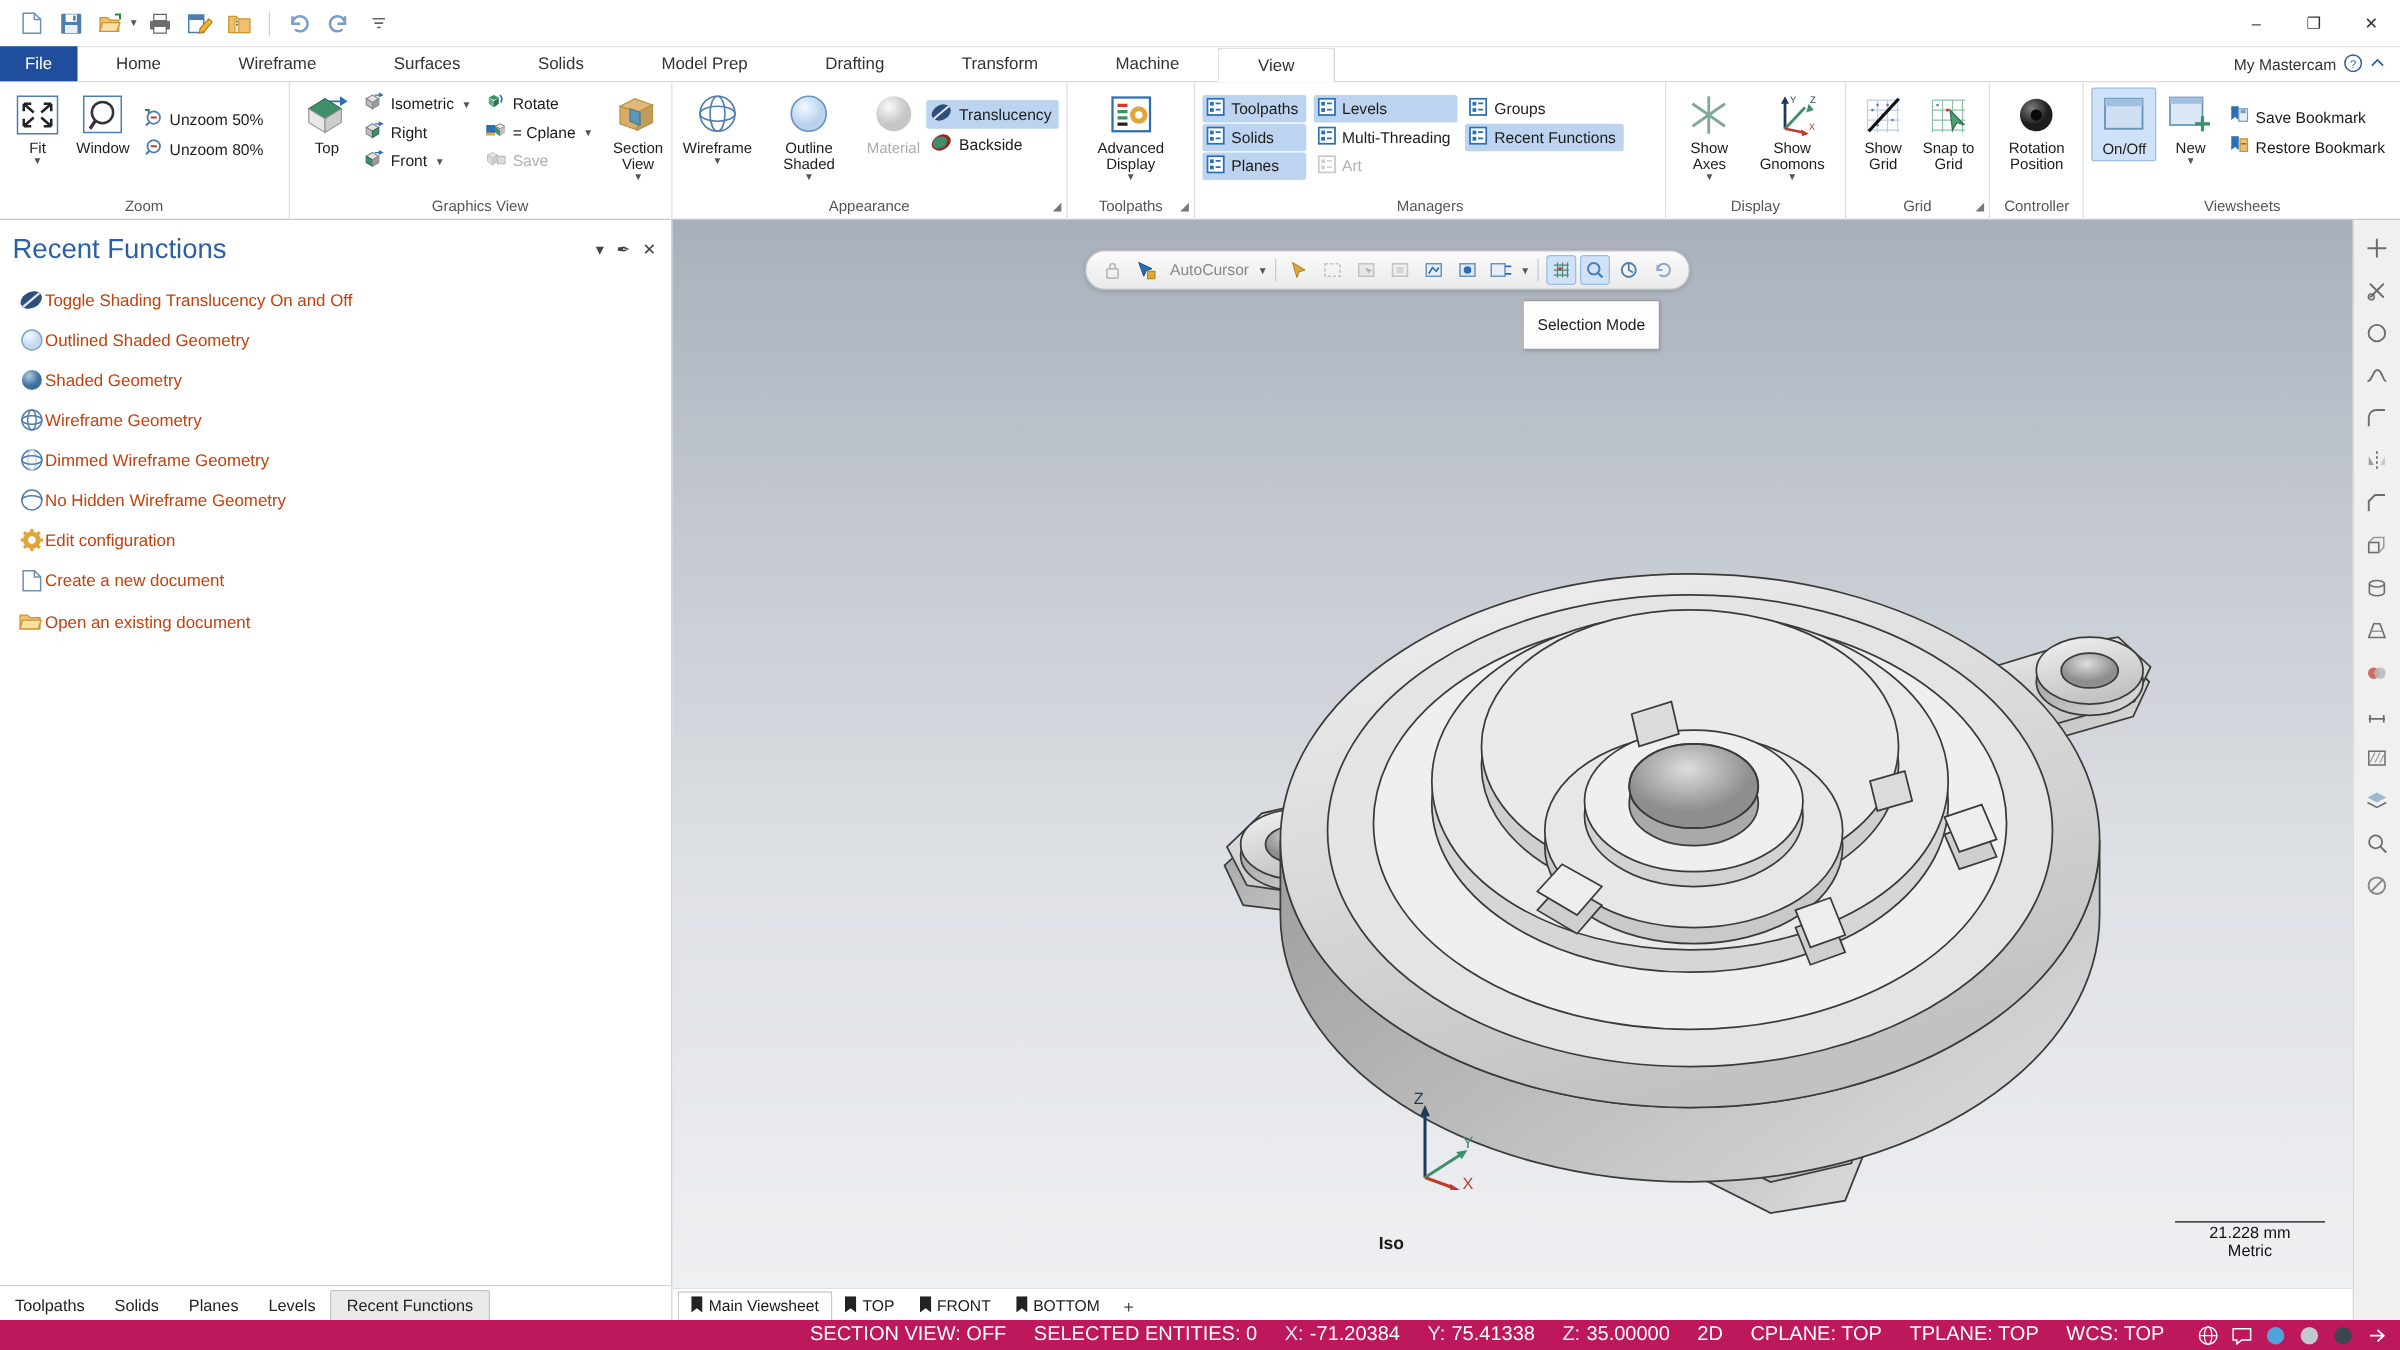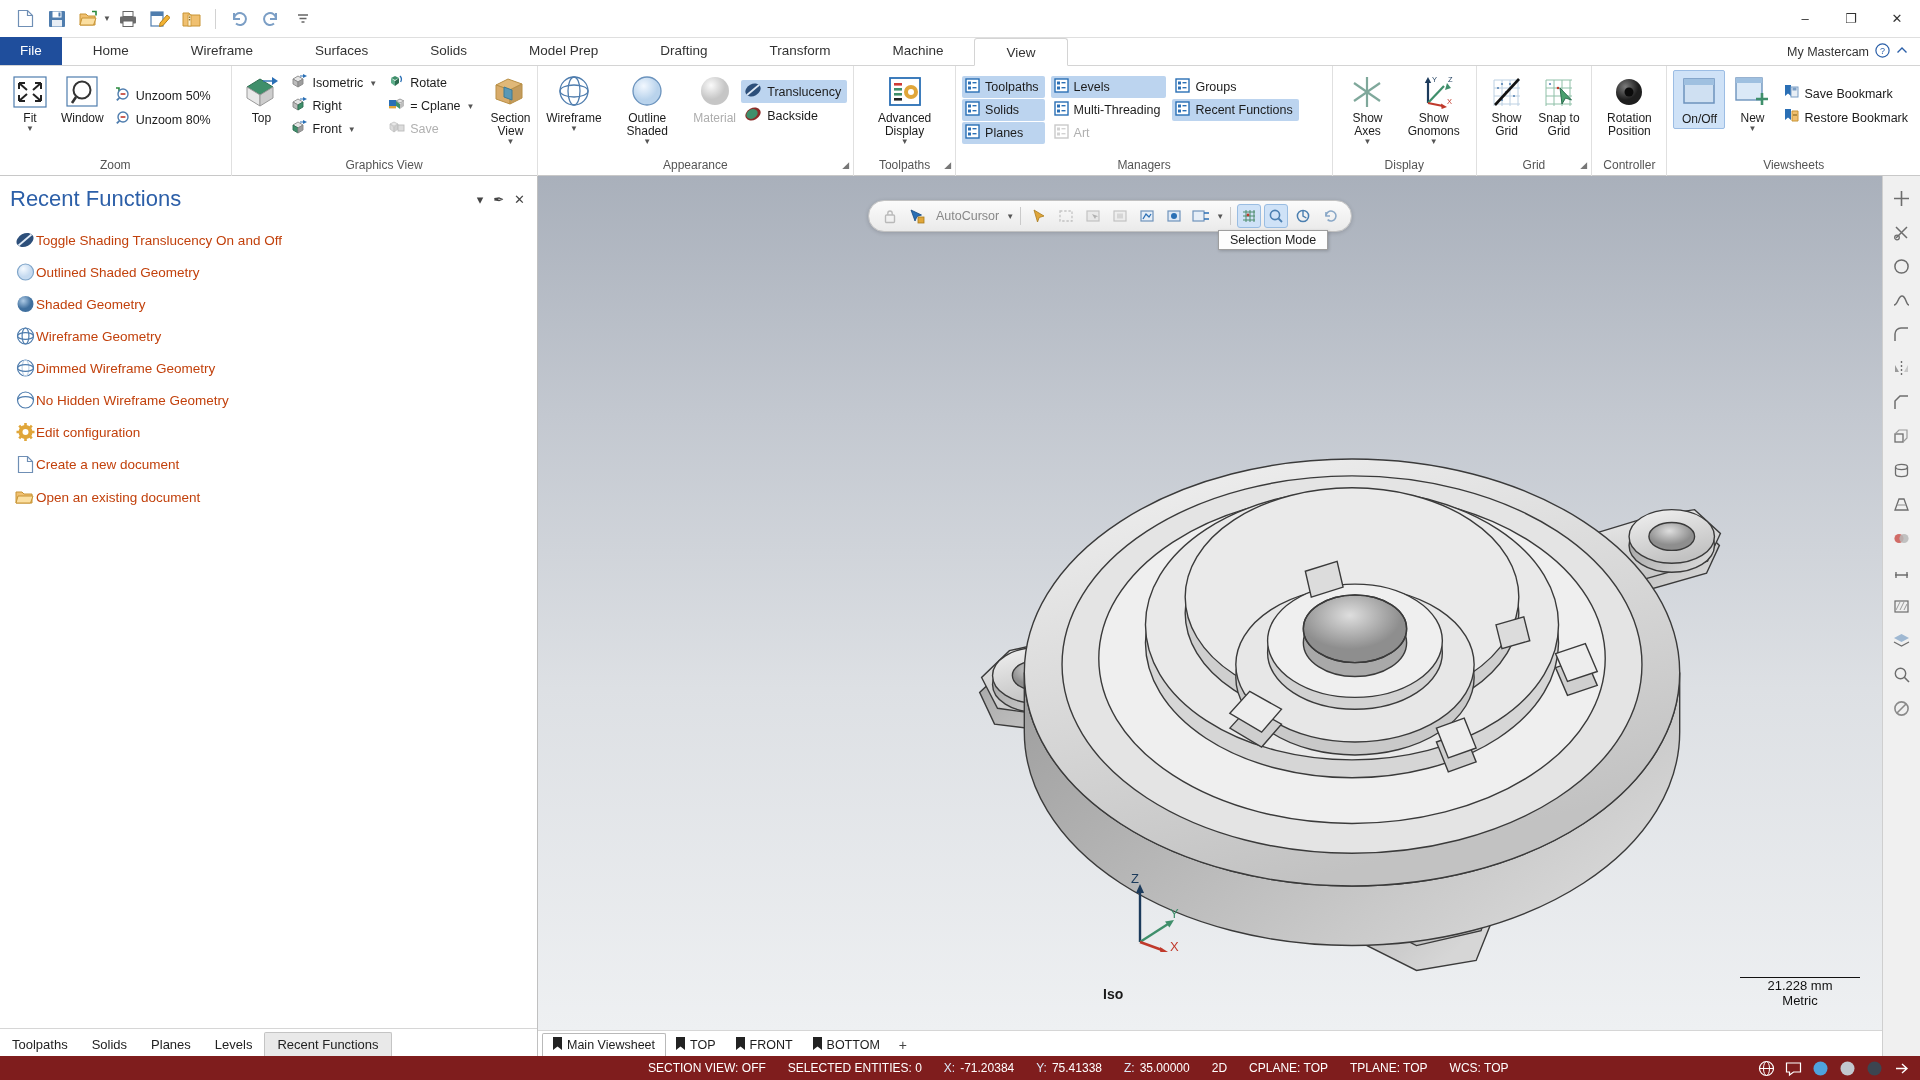--- a/index.html
+++ b/index.html
@@ -94,22 +94,22 @@
              border:1px solid #c2c2c2; border-radius:16px; display:flex;
              align-items:center; padding:0 9px; gap:3px; box-shadow:0 1px 4px rgba(0,0,0,.16); }
   .stbtn { width:24px; height:24px; display:flex; align-items:center; justify-content:center;
            border-radius:3px; cursor:pointer; }
   .stbtn.on { background:#cfe2f7; border:1px solid #9abde2; }
   .stbtn.dim { opacity:.45; }
   .st-label { font-size:12.5px; color:#888; padding:0 4px; }
   .st-sep { width:1px; height:18px; background:#cacaca; margin:0 3px; }
   .st-caret { font-size:8px; color:#555; }
 
-  .tooltip { position:absolute; top:54px; left:680px; background:#fdfdfd;
-             border:1px solid #9e9e9e; padding:2px 11px; font-size:12.5px; color:#222;
+  .tooltip { position:absolute; top:64px; left:680px; background:#fdfdfd;
+             border:1px solid #9e9e9e; padding:12px 11px; font-size:12.5px; color:#222;
              box-shadow:1px 1px 3px rgba(0,0,0,.2); }
 
   
   .gnomon { position:absolute; left:580px; bottom:78px; width:70px; height:80px; }
   .iso-label { position:absolute; left:565px; bottom:28px; font-size:14px;
                font-weight:bold; color:#1a1a1a; }
   .scalebox { position:absolute; right:22px; bottom:22px; text-align:center; }
   .scaleline { border-top:1.5px solid #111; width:120px; }
   .scaletxt { font-size:13px; color:#111; }
   .scaleunits { font-size:13px; color:#111; }
@@ -123,22 +123,22 @@
   
   .vsheets { height:26px; background:#fff; display:flex; align-items:flex-end;
              border-top:1px solid #d6d6d6; padding-left:4px; }
   .vs { display:flex; align-items:center; gap:5px; padding:3px 10px; font-size:12.5px;
         cursor:pointer; color:#1c1c1c; }
   .vs.active { background:#fff; border:1px solid #b9b9b9; border-bottom:none;
                border-radius:2px 2px 0 0; font-weight:normal; }
   .vs-plus { padding:3px 9px; font-size:14px; color:#444; cursor:pointer; }
 
   
-  .status { height:24px; background:#7f1d1d; color:#fff; display:flex; align-items:center;
-            font-size:12px; flex:0 0 24px; }
+  .status { height:24px; background:#be185d; color:#fff; display:flex; align-items:center;
+            font-size:16px; flex:0 0 24px; }
   .st-left { width:538px; }
   .st-items { display:flex; align-items:center; gap:22px; padding-left:110px; }
   .st-coord { display:flex; gap:5px; }
   .st-coord .k { color:#dbe8f7; }
   .st-right { margin-left:auto; display:flex; align-items:center; gap:9px; padding-right:10px; }
   .st-ic { width:18px; height:18px; border-radius:50%; display:flex;
            align-items:center; justify-content:center; cursor:pointer; }
 </style>
 </head>
 <body>

